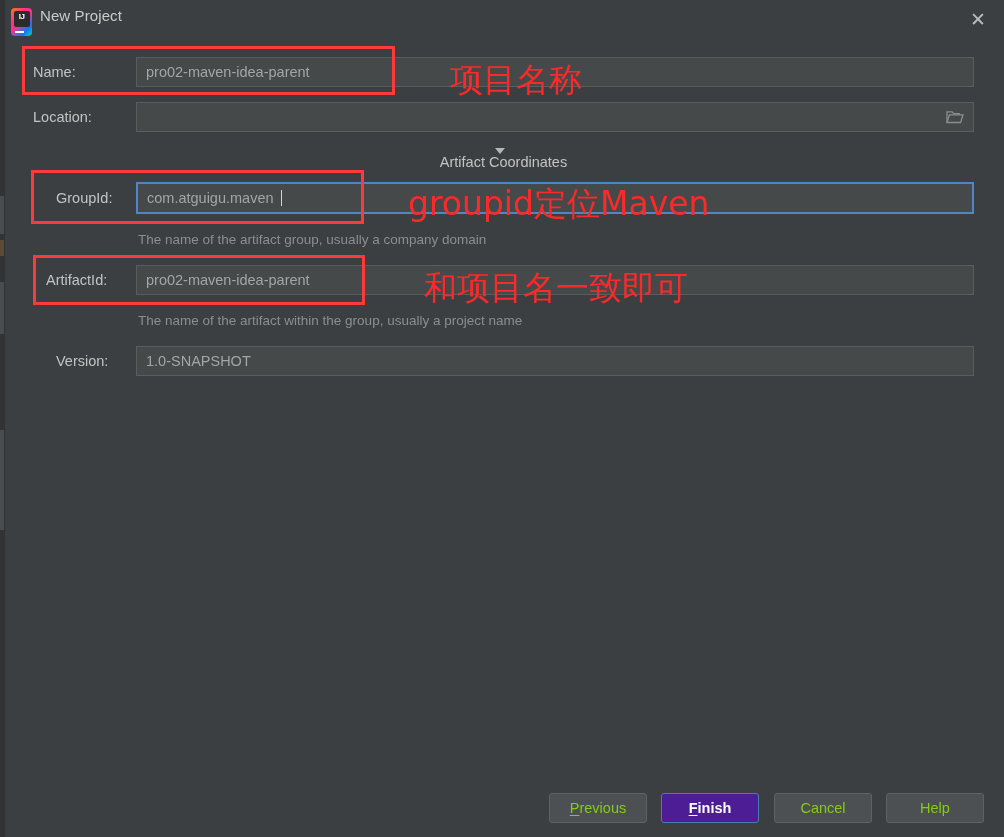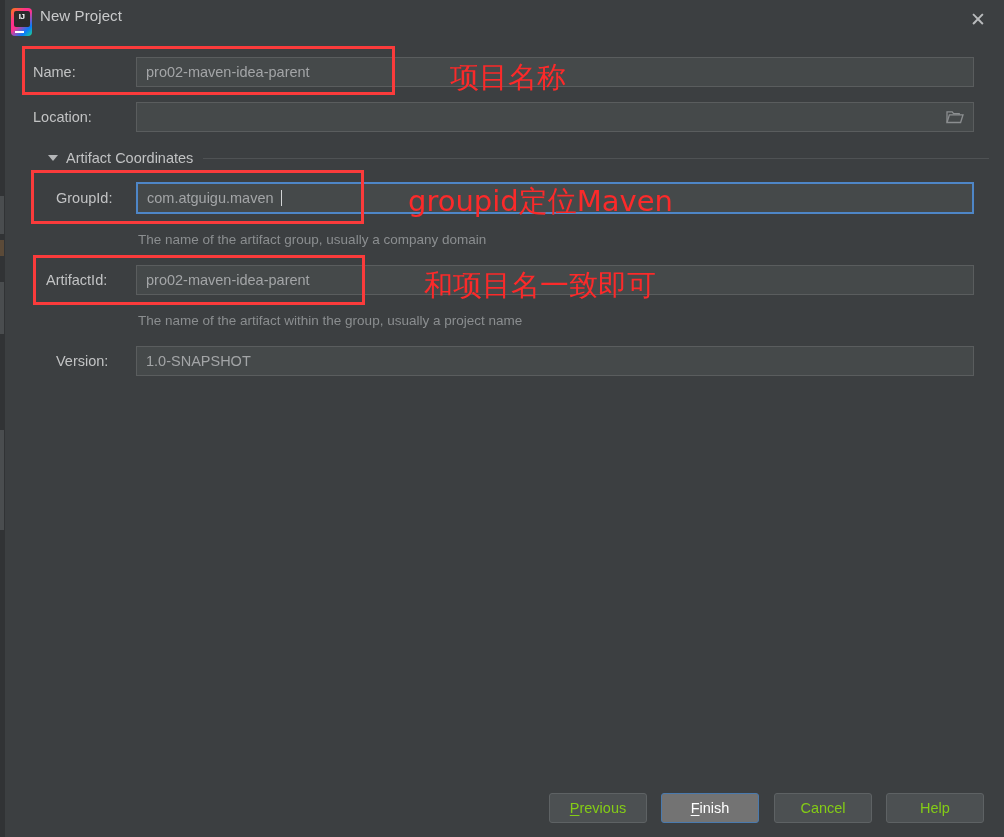--- a/index.html
+++ b/index.html
@@ -140,26 +140,27 @@
     display: flex;
     align-items: center;
     justify-content: center;
     color: #8b8e90;
     cursor: pointer;
   }
 
   
   .section-head {
     position: absolute;
-    left: 48px;
+    left: 33px;
     top: 148px;
     width: 941px;
     height: 20px;
     display: flex;
     align-items: center;
+    flex-direction: column;
   }
   .tri {
     width: 0; height: 0;
     border-left: 5px solid transparent;
     border-right: 5px solid transparent;
     border-top: 6px solid #b4b6b8;
     margin-right: 8px;
     cursor: pointer;
   }
   .section-title {
@@ -185,21 +186,21 @@
   
   .redbox {
     position: absolute;
     border: 3px solid #fb3b3b;
     box-sizing: border-box;
     pointer-events: none;
   }
   .redtext {
     position: absolute;
     color: #fb2a2a;
-    font-size: 29px;
+    font-size: 33px;
     white-space: nowrap;
     font-family: "DejaVu Sans", "Liberation Sans", sans-serif;
   }
 
   
   .btn {
     position: absolute;
     height: 30px;
     box-sizing: border-box;
     border-radius: 3px;
@@ -207,24 +208,24 @@
     background: #4c5052;
     color: #84cc16;
     font-size: 14.5px;
     display: flex;
     align-items: center;
     justify-content: center;
     cursor: pointer;
     user-select: none;
   }
   .btn.primary {
-    background: #737373;
+    background: #4c1d95;
     border: 1px solid #4a7aae;
     color: #ffffff;
-    font-weight: normal;
+    font-weight: bold;
   }
   .btn u { text-underline-offset: 2px; }
 </style>
 </head>
 <body>
 
 <div class="edge-strip"></div>
 <div class="edge-mark m1"></div>
 <div class="edge-mark m2"></div>
 <div class="edge-mark m3"></div>

